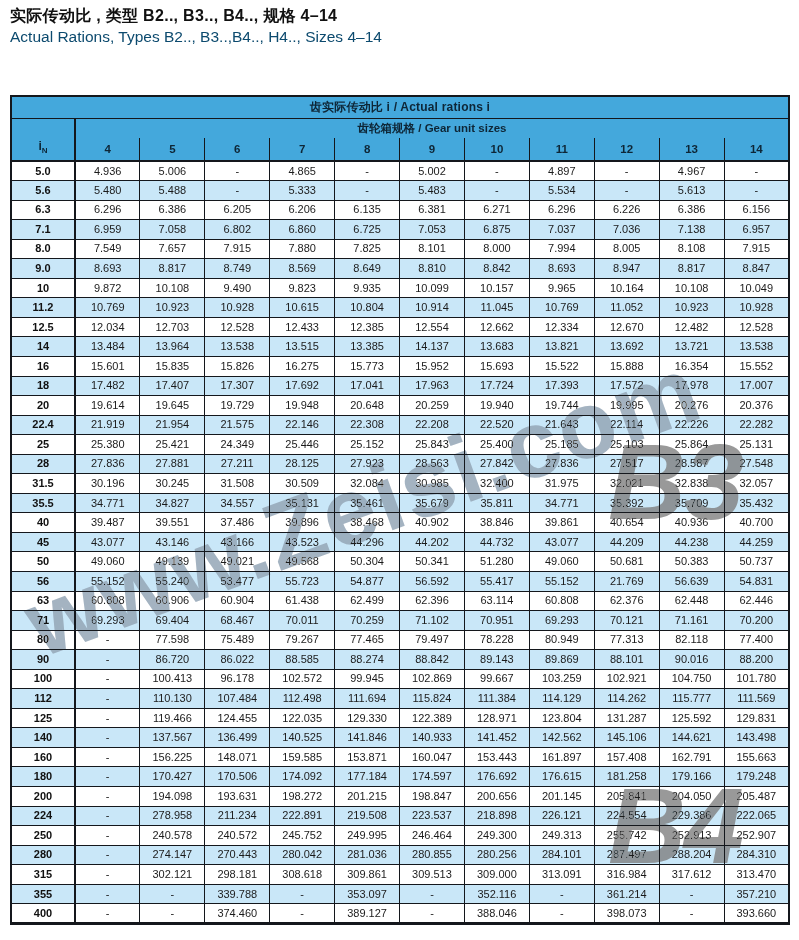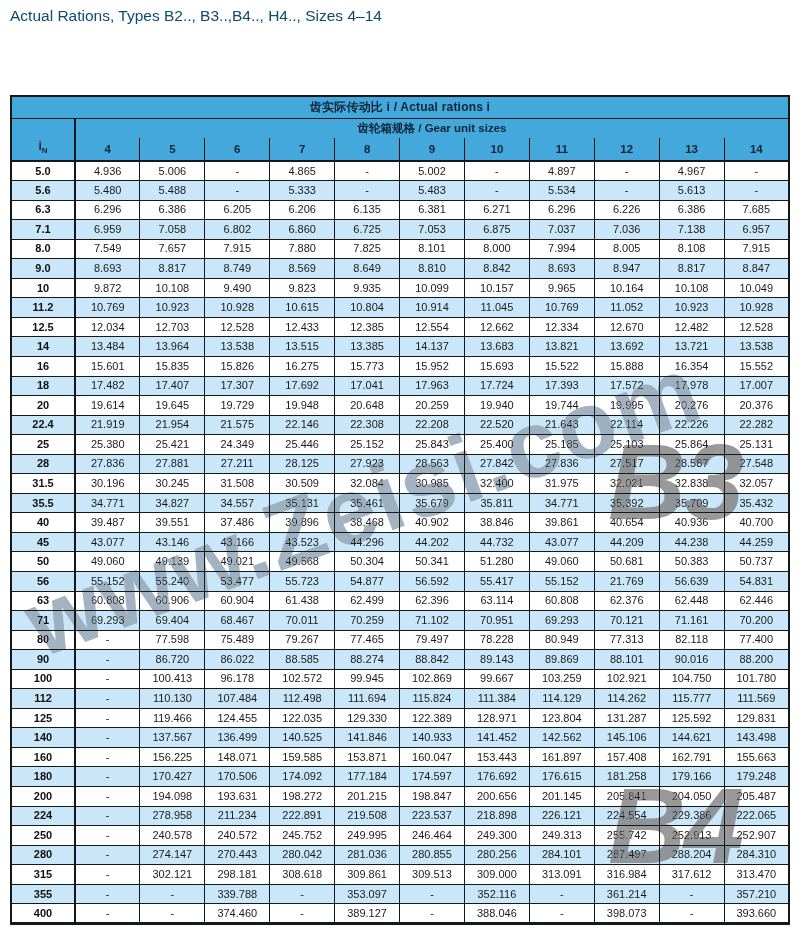--- a/index.html
+++ b/index.html
@@ -87,20 +87,21 @@
   .wm-b2 { top: 208px; }
   .wm-b3 { top: 428px; }
   .wm-b4 { top: 772px; }
 </style>
 </head>
 <body>
 
 <div class="page">
 
   <div class="title-block">
+    <div class="title-line1">实际传动比 , 类型 B2.., B3.., B4.., 规格 4–14</div>
     <div class="title-line2">Actual Rations, Types B2.., B3..,B4.., H4.., Sizes 4–14</div>
   </div>
 
   <div class="table-wrap">
     <table class="ratio">
       <colgroup>
         <col class="lbl">
       </colgroup>
       <thead>
         <tr>
@@ -158,21 +159,21 @@
             <td>6.296</td>
             <td>6.386</td>
             <td>6.205</td>
             <td>6.206</td>
             <td>6.135</td>
             <td>6.381</td>
             <td>6.271</td>
             <td>6.296</td>
             <td>6.226</td>
             <td>6.386</td>
-            <td>7.685</td>
+            <td>6.156</td>
           </tr>
           <tr class="alt">
             <td class="row-label">7.1</td>
             <td>6.959</td>
             <td>7.058</td>
             <td>6.802</td>
             <td>6.860</td>
             <td>6.725</td>
             <td>7.053</td>
             <td>6.875</td>

